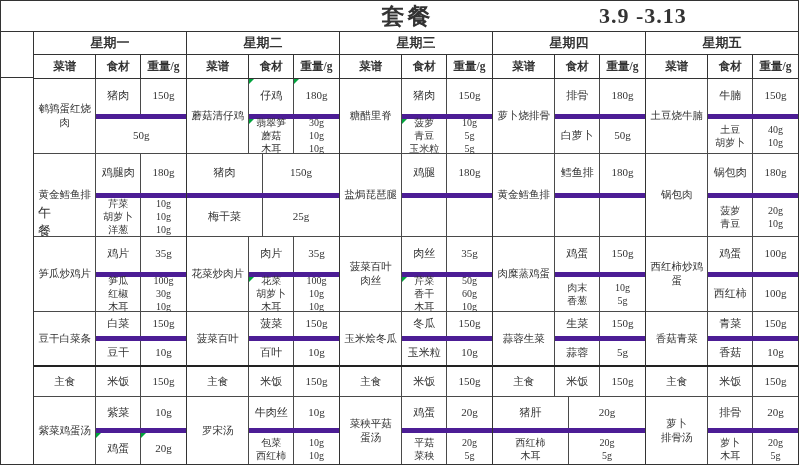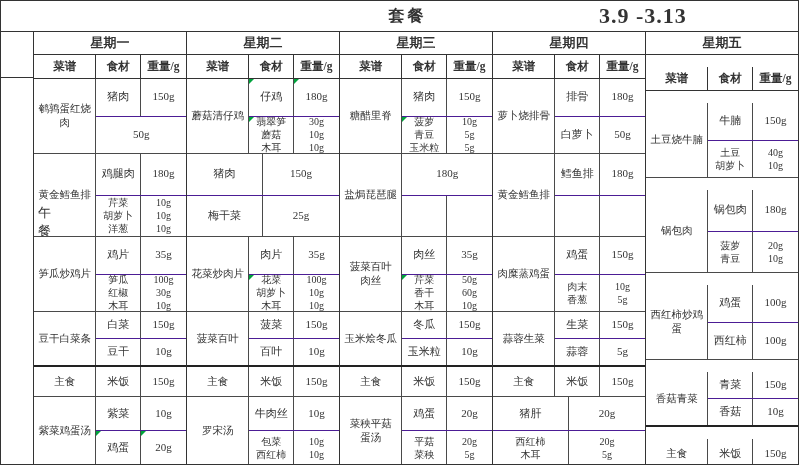--- a/index.html
+++ b/index.html
@@ -7,45 +7,45 @@
     width:799px;height:465px;box-sizing:border-box;
     border:1px solid #333;background:#fff;
     font-family:"Liberation Serif","DejaVu Serif",serif;color:#333;
     display:flex;flex-direction:column;overflow:hidden;
   }
   .title-row{
     height:30px;flex:none;border-bottom:1px solid #333;
     display:flex;align-items:center;justify-content:center;
     position:relative;font-weight:bold;
   }
-  .title{font-size:16px;letter-spacing:3px;margin-left:16px;}
+  .title{font-size:23px;letter-spacing:3px;margin-left:16px;}
   .date{position:absolute;left:598px;top:2px;font-size:22px;letter-spacing:1px;}
   .grid{flex:1;display:flex;min-height:0;}
   .label-col{width:32px;flex:none;display:flex;flex-direction:column;border-right:1px solid #333;}
   .lab-head{height:45px;flex:none;border-bottom:1px solid #333;}
   .lab-lunch{height:288px;flex:none;display:flex;align-items:center;justify-content:center;
     font-size:13px;border-bottom:2px solid #222;letter-spacing:1px;margin-left:44px;}
   .lab-bottom{flex:1;}
   .day-col{flex:1;display:flex;flex-direction:column;border-right:1px solid #333;min-width:0;}
-  .day-col:last-child{border-right:none;gap:12px;}
+  .day-col:last-child{border-right:none;}
   .day-head{height:22px;flex:none;border-bottom:1px solid #333;text-align:center;
     font-weight:bold;font-size:13px;line-height:22px;}
   .sub-row{height:23px;flex:none;border-bottom:1px solid #333;display:flex;font-weight:bold;justify-content:space-between;}
   .sub-cell{display:flex;align-items:center;justify-content:center;font-size:11.5px;box-sizing:border-box;}
   .c0{width:41%;border-right:1px solid #333;}
   .c1{width:29.5%;border-right:1px solid #333;}
   .c2{flex:1;}
   .dish{display:flex;flex:none;box-sizing:border-box;border-bottom:1px solid #4a4a4a;min-height:0;}
   .dish.sec3{border-bottom:2px solid #222;}
   .dish.sec5{border-bottom:none;flex:1;}
   .d-name{width:41%;box-sizing:border-box;border-right:1px solid #4a4a4a;
     display:flex;align-items:center;justify-content:center;
     font-size:10.5px;text-align:center;white-space:pre-line;line-height:1.3;}
   .d-rows{flex:1;display:flex;flex-direction:column;min-width:0;}
-  .d-row{flex:1;display:flex;border-bottom:1px solid #4c1d95;min-height:0;}
+  .d-row{flex:1;display:flex;border-bottom:5px solid #4c1d95;min-height:0;}
   .d-row:last-child{border-bottom:none;}
   .d-ing,.d-wt{display:flex;align-items:center;justify-content:center;
     font-size:11px;white-space:pre-line;text-align:center;line-height:1.25;
     position:relative;box-sizing:border-box;min-width:0;}
   .d-ing{width:50%;border-right:1px solid #4a4a4a;}
   .d-wt{flex:1;}
   .multi{font-size:10px;line-height:1.3;}
   .mark::before{content:"";position:absolute;left:0;top:0;width:0;height:0;
     border-top:5px solid #00a33c;border-right:5px solid transparent;}
 </style>
@@ -264,20 +264,21 @@
               <div class="d-wt multi">10g
 5g
 5g</div>
             </div>
           </div>
         </div>
         <div class="dish sec1" style="height: 83px;">
           <div class="d-name">盐焗琵琶腿</div>
           <div class="d-rows">
             <div class="d-row">
+              <div class="d-ing">鸡腿</div>
               <div class="d-wt">180g</div>
             </div>
             <div class="d-row">
               <div class="d-ing"></div>
               <div class="d-wt"></div>
             </div>
           </div>
         </div>
         <div class="dish sec2" style="height: 75px;">
           <div class="d-name">菠菜百叶

